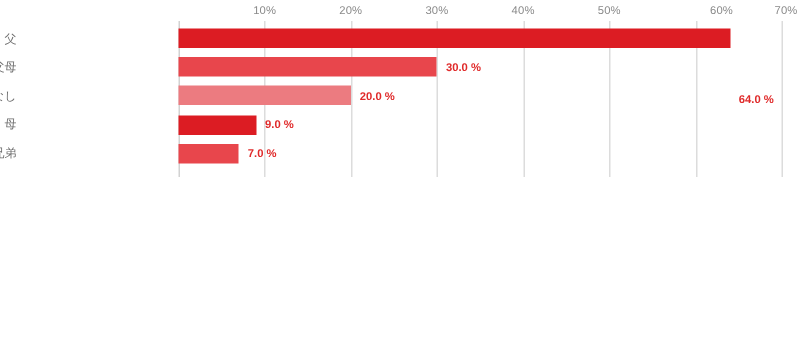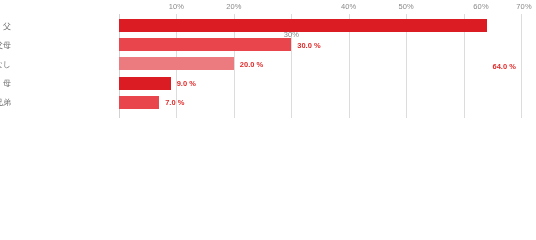--- a/index.html
+++ b/index.html
@@ -104,21 +104,21 @@
         </div>
         <div class="row" style="top: 81.8px; width: 402px; padding-left: 20px;">
           <div class="bar" style="width: 40.2px; background: rgb(232, 70, 76);"></div>
           <div class="bar-value" style="left: 46.2px; color: rgb(224, 43, 43);">7.0 %</div>
         </div>
       </div>
   </div>
   <div id="xticks">
       <div class="xtick" style="left: 176.429px;">10%</div>
       <div class="xtick" style="left: 233.857px;">20%</div>
-      <div class="xtick" style="left: 291.286px; margin-top: 28px;">30%</div>
+      <div class="xtick" style="left: 291.286px;">30%</div>
       <div class="xtick" style="left: 348.714px;">40%</div>
       <div class="xtick" style="left: 406.143px;">50%</div>
       <div class="xtick" style="left: 481px;">60%</div>
       <div class="xtick" style="left: 492px; margin-left: 32px;">70%</div>
     </div>
   <div id="ylabels">
       <div class="cat-label" style="top: 25.5px; color: rgb(109, 109, 109);">父</div>
       <div class="cat-label" style="top: 44.7px; color: rgb(109, 109, 109);">祖父母</div>
       <div class="cat-label" style="top: 63.9px; color: rgb(109, 109, 109);">該当者なし</div>
       <div class="cat-label" style="top: 83.1px; color: rgb(109, 109, 109);">母</div>

